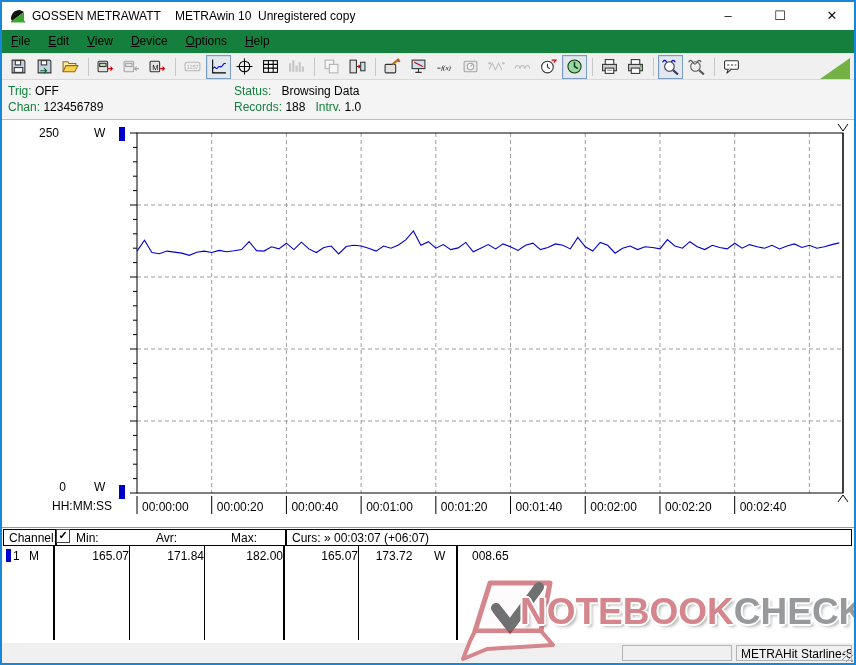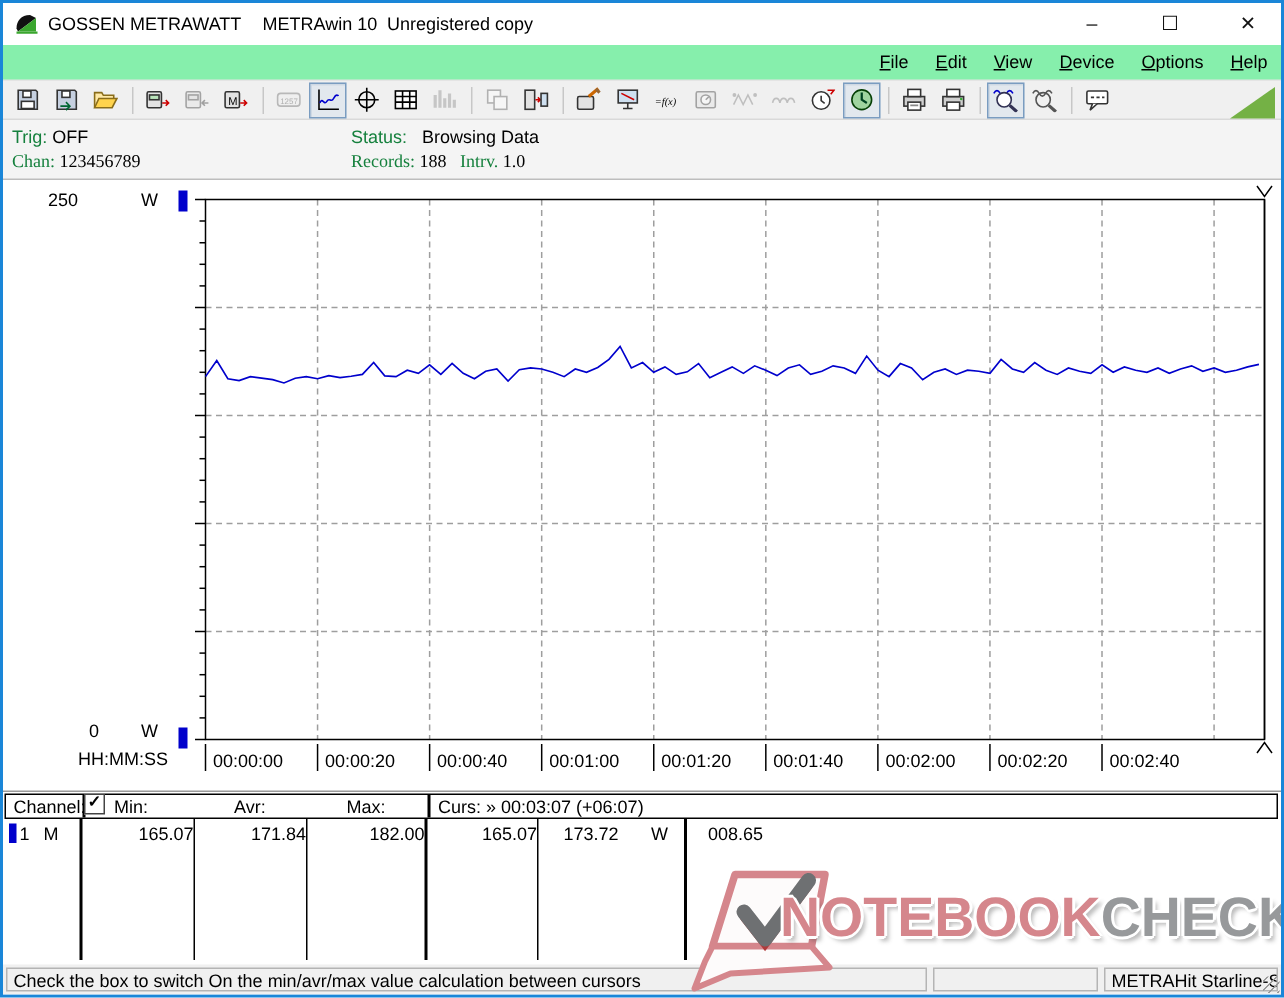--- a/index.html
+++ b/index.html
@@ -9,42 +9,42 @@
     background:#fff;box-sizing:border-box;border:2px solid #1a86d8;
   }
   
   .titlebar{position:absolute;left:0;top:0;width:852px;height:28px;background:#fff;}
   .app-icon{position:absolute;left:8px;top:6px;width:16px;height:16px;}
   .title-text{position:absolute;top:7px;font-size:12px;white-space:pre;}
   .t1{left:30px;} .t2{left:173px;} .t3{left:256px;}
   .cap-btn{position:absolute;top:0;width:46px;height:28px;text-align:center;line-height:28px;font-size:13px;color:#111;}
   .cap-min{left:703px;} .cap-max{left:755px;} .cap-close{left:807px;}
   
-  .menubar{position:absolute;left:0;top:28px;width:852px;height:23px;background:#86efac;border-bottom:1px solid #e4e4e4;text-align:right;}
+  .menubar{position:absolute;left:0;top:28px;width:852px;height:23px;background:#15803d;border-bottom:1px solid #e4e4e4;}
   .menu-item{display:inline-block;padding:4px 9px 0 9px;height:19px;font-size:12px;}
   .menu-item u{text-decoration:underline;}
   
   .toolbar{position:absolute;left:0;top:52px;width:852px;height:26px;background:#f0f0f0;border-bottom:1px solid #d9d9d9;display:flex;align-items:center;padding-left:4px;box-sizing:border-box;}
   .tb-btn{width:23px;height:22px;margin-right:1px;display:flex;align-items:center;justify-content:center;border:1px solid transparent;background:transparent;flex:0 0 auto;}
   .tb-btn svg{width:17px;height:17px;}
   .tb-btn.pressed{background:#e2e8ee;border:1px solid #7a9cc0;box-shadow:inset 1px 1px 0 #cfd9e4;}
   .tb-btn.disabled svg{filter:grayscale(1);opacity:.40;}
   .tb-sep{width:1px;height:18px;background:#c7c7c7;margin:0 4px;flex:0 0 auto;}
   .conn-tri{position:absolute;right:4px;top:56px;width:0;height:0;border-left:30px solid transparent;border-bottom:21px solid #74b145;}
   
   .infopanel{position:absolute;left:0;top:78px;width:852px;height:39px;background:#f4f4f4;border-bottom:1px solid #bdbdbd;}
   .info-row{position:absolute;left:6px;white-space:pre;}
-  .ir1{top:4px;} .ir2{top:20px;font-family:Liberation Serif, serif;}
+  .ir1{top:4px;} .ir2{top:20px;}
   .info-right{position:absolute;left:232px;white-space:pre;}
   .lbl{color:#15803d;}
   
   .chartpanel{position:absolute;left:0;top:118px;width:852px;height:407px;background:#fff;}
   .chartpanel svg{position:absolute;left:0;top:0;}
   .axis-label{position:absolute;font-size:12px;}
-  .ylab-top{left:30px;top:6px;width:34px;text-align:left;}
+  .ylab-top{left:30px;top:6px;width:34px;text-align:center;}
   .ylab-top-unit{left:92px;top:6px;}
   .ylab-bot{left:30px;top:360px;width:34px;text-align:right;}
   .ylab-bot-unit{left:92px;top:360px;}
   .xaxis-name{left:30px;top:379px;width:80px;text-align:right;}
   .chan-mark{position:absolute;left:117px;width:6px;height:14px;background:#0000cc;}
   .cm-top{top:7px;} .cm-bot{top:365px;}
   
   .tablepanel{position:absolute;left:0;top:525px;width:852px;height:116px;background:#fff;border-top:1px solid #9a9a9a;}
   .thead{position:absolute;left:1px;top:1px;width:849px;height:17px;border:1px solid #000;box-sizing:border-box;}
   .thead .hsep{position:absolute;top:0;height:15px;background:#000;}
@@ -467,17 +467,16 @@
   <svg width="132" height="84" viewBox="0 0 132 84">
     <path d="M30 4 L90 4 L81 52 L15 52 Z" fill="#fdfbfb" stroke="#d5868c" stroke-width="5" stroke-linejoin="round"></path>
     <path d="M15 52 L81 52 L93 66 L27 70 L3 80 L10 62 Z" fill="#fdfbfb" stroke="#d5868c" stroke-width="4" stroke-linejoin="round"></path>
     <path d="M36 33 L50 51 L79 12" fill="none" stroke="#b03a3a" stroke-width="5" stroke-linecap="round"></path>
     <path d="M36 29 L50 47 L79 8" fill="none" stroke="#6e7072" stroke-width="10" stroke-linecap="round" stroke-linejoin="round"></path>
   </svg>
   <div class="wm-text"><span class="wm-red">NOTEBOOK</span><span class="wm-gray">CHECK</span></div>
 </div>
 
 <div class="statusbar">
-  <div class="sb-box sb-left">Check the box to switch On the min/avr/max value calculation between cursors</div>
   <div class="sb-box sb-mid"></div>
   <div class="sb-box sb-right">METRAHit Starline-Seri</div>
   <div class="grip"></div>
 </div>
 
 </body></html>

